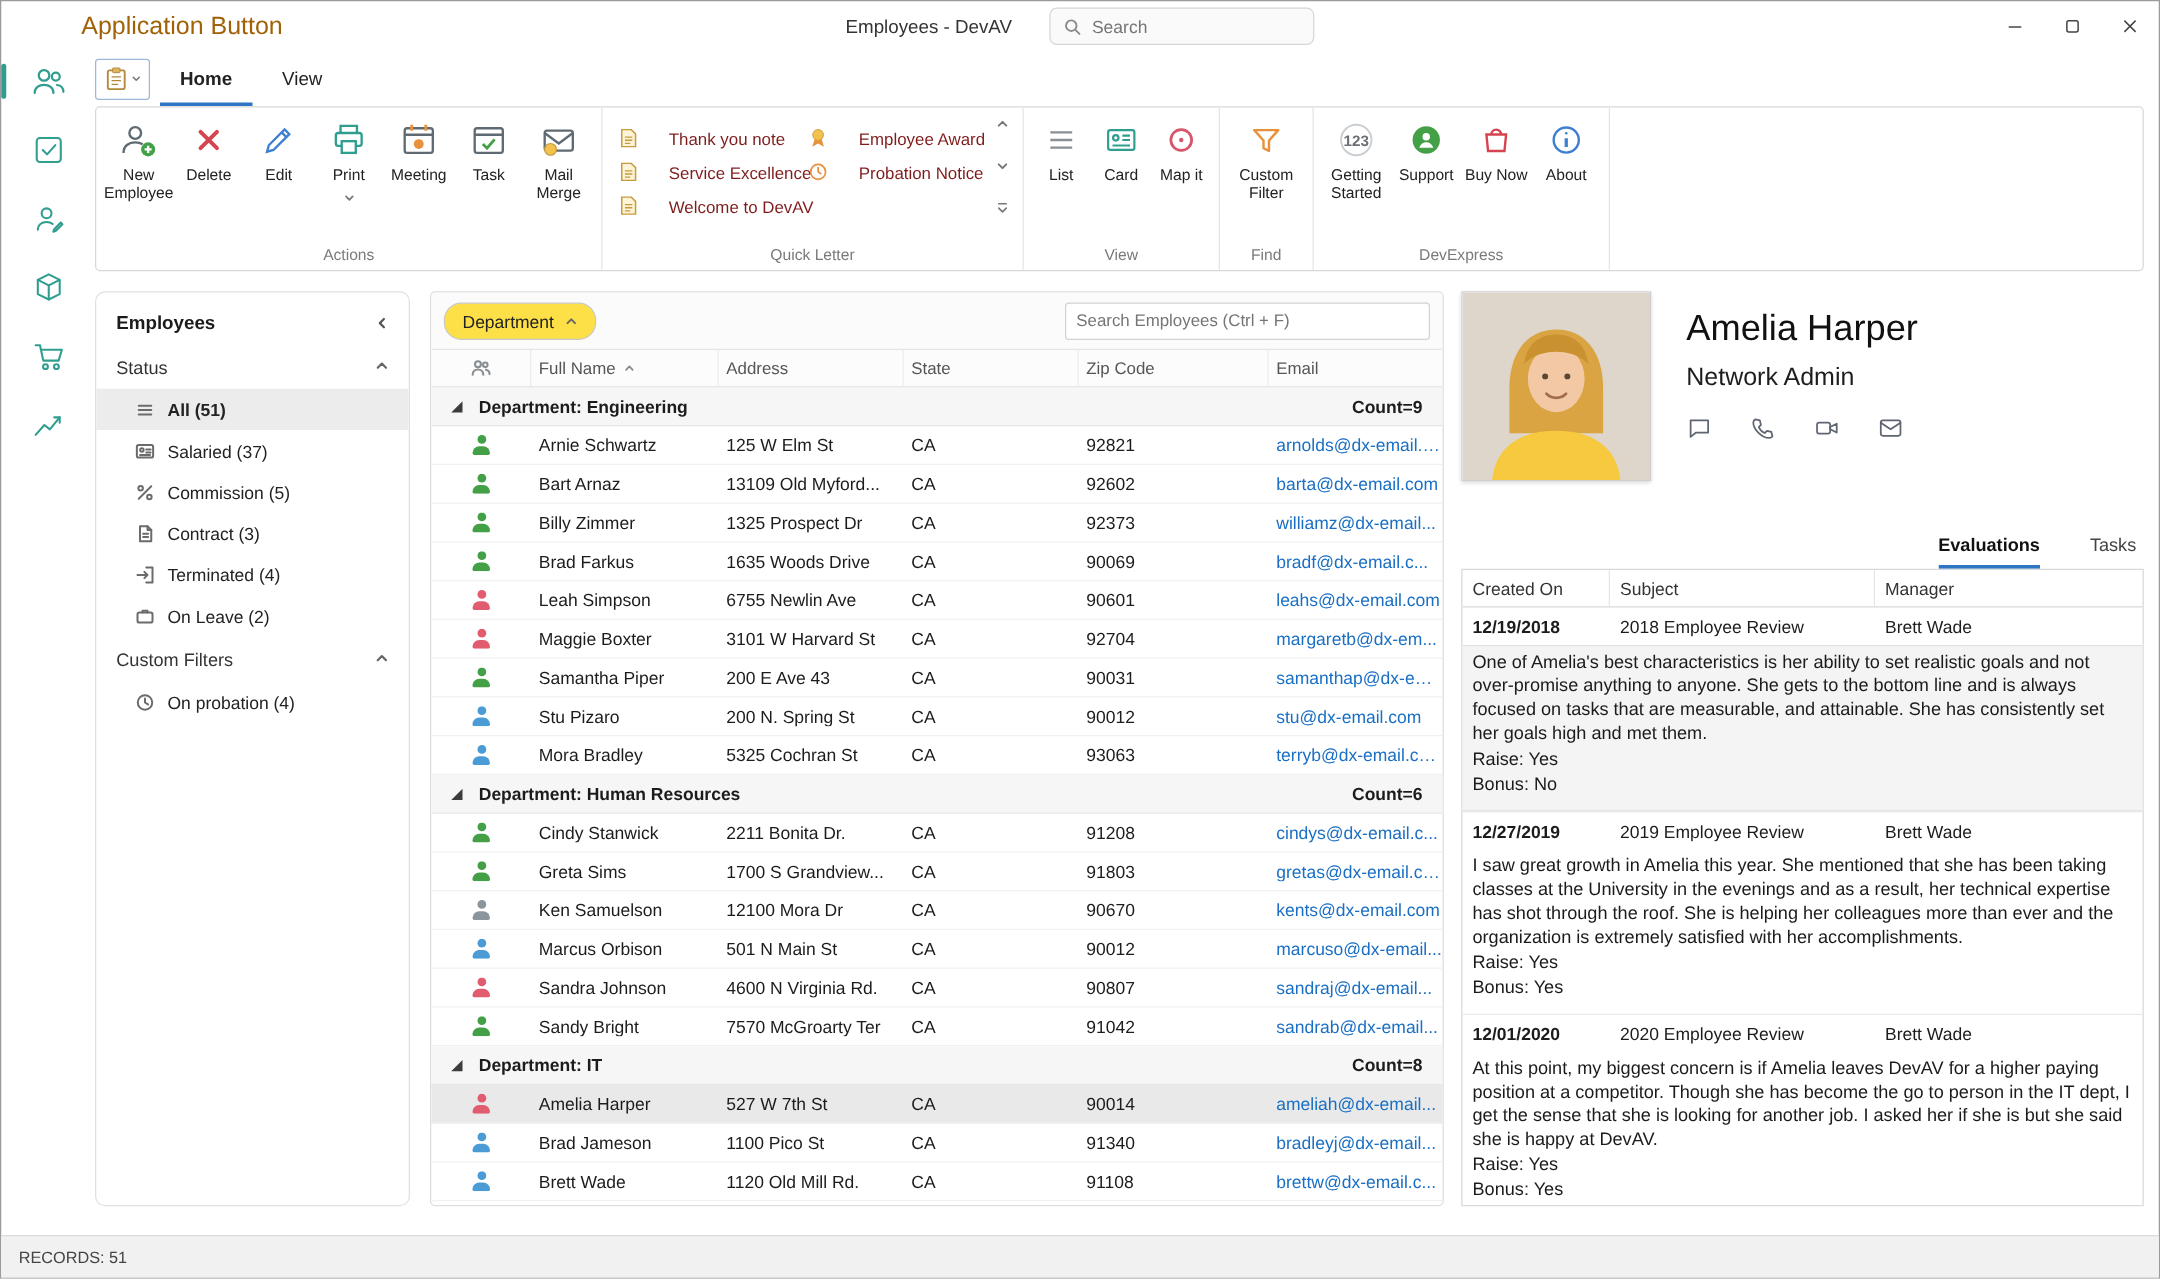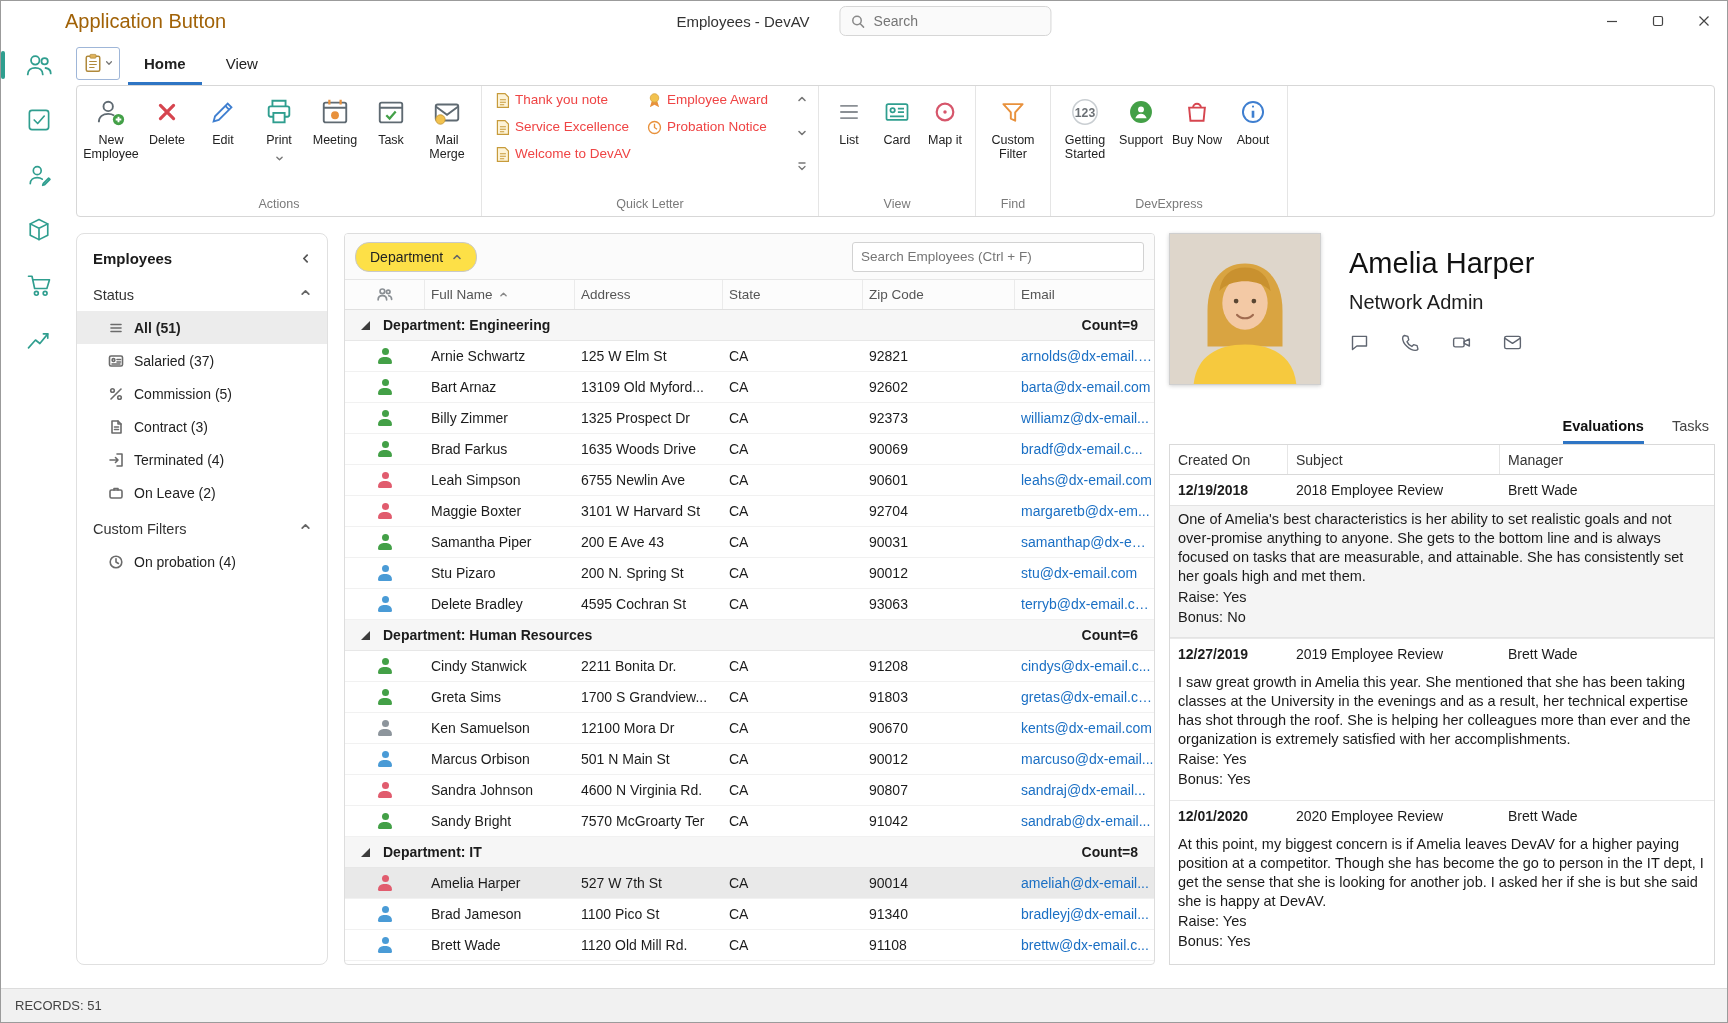--- a/index.html
+++ b/index.html
@@ -34,21 +34,21 @@
 
 .ribbon{flex:0 0 132px;margin-right:12px;border:1px solid #d7d7d7;border-radius:4px;display:flex;background:#fff;overflow:hidden}
 .rgroup{display:flex;flex-direction:column;border-right:1px solid #e5e5e5;padding:6px 6px 2px}
 .rbtns{flex:1;display:flex;align-items:flex-start}
 .rglabel{text-align:center;font-size:12.5px;color:#7a7a7a;padding:2px 4px 3px;white-space:nowrap}
 .rbtn{width:56px;display:flex;flex-direction:column;align-items:center;padding-top:5px;gap:6px;font-size:12.5px;text-align:center;color:#222;line-height:1.15}
 .ricon{width:30px;height:30px;display:flex;align-items:center;justify-content:center}
 .rbtn .ddc{color:#777;margin-top:-2px}
 .qlwrap{display:flex;align-items:flex-start}
 .qlcol{display:flex;flex-direction:column;width:152px}
-.qlitem{display:flex;align-items:flex-start;gap:4px;height:27px;padding:0 6px;font-size:13.5px;color:#ef4444;white-space:nowrap}
+.qlitem{display:flex;align-items:flex-end;gap:24px;height:27px;padding:0 6px;font-size:13.5px;color:#7f1d1d;white-space:nowrap}
 .qlarrows{display:flex;flex-direction:column;justify-content:space-between;align-items:center;width:20px;height:84px;color:#777;padding:3px 0}
 .rfill{flex:1}
 
 
 .workspace{flex:1;display:flex;padding-top:16px;align-items:flex-start}
 .panel{height:732px;background:#fff}
 
 
 .sidebar{flex:0 0 252px;border:1px solid #e0e0e0;border-radius:8px;padding-top:6px;overflow:hidden}
 .sb-header{display:flex;align-items:center;padding:10px 16px 8px;font-weight:bold;font-size:15px;color:#1b1b1b}
@@ -90,21 +90,21 @@
 .pic[data-color="blue"]{color:#4a9bd6}
 .pic[data-color="gray"]{color:#8d959c}
 
 
 .detail{flex:0 0 546px;margin-right:12px;display:flex;flex-direction:column}
 .dtop{display:flex;gap:28px}
 .photo{width:152px;height:152px;border:1px solid #cfcfcf;background:#fff;box-shadow:0 1px 4px rgba(0,0,0,.18);flex:0 0 152px}
 .dname{font-size:29px;margin-top:14px;color:#111}
 .dtitle{font-size:20px;margin-top:11px;color:#1d1d1d}
 .dcomm{display:flex;gap:30px;margin-top:18px;color:#5f6570}
-.dtabs{display:flex;justify-content:flex-end;gap:28px;margin-top:33px;font-size:14.5px;color:#444;padding-right:6px}
+.dtabs{display:flex;justify-content:flex-end;gap:40px;margin-top:44px;font-size:14.5px;color:#444;padding-right:6px}
 .dtab{padding-bottom:7px}
 .dtab.active{font-weight:bold;color:#111;border-bottom:3px solid #2e75c4}
 .etable{flex:1;border:1px solid #d9d9d9;display:flex;flex-direction:column;overflow:hidden}
 .ehead{flex:0 0 30px;display:flex;align-items:stretch;border-bottom:1px solid #d9d9d9;font-size:14px;color:#333}
 .ehead .ec{display:flex;align-items:center;border-right:1px solid #e6e6e6}
 .ehead .ec:last-child{border-right:none}
 .ec{padding-left:8px;white-space:nowrap;overflow:hidden}
 .ec1{flex:0 0 118px;width:118px}
 .ec2{flex:0 0 212px;width:212px}
 .ec3{flex:1;min-width:0}
@@ -694,22 +694,22 @@
             <span class="gc gc-n">Stu Pizaro</span>
             <span class="gc gc-a">200 N. Spring St</span>
             <span class="gc gc-s">CA</span>
             <span class="gc gc-z">90012</span>
             <span class="gc gc-e glink">stu@dx-email.com</span>
           </div>
           <div class="grow">
             <span class="gc gc-i">
                 <i class="pic" data-color="blue"></i>
               </span>
-            <span class="gc gc-n">Delete Bradley</span>
-            <span class="gc gc-a">4595 Cochran St</span>
+            <span class="gc gc-n">Mora Bradley</span>
+            <span class="gc gc-a">5325 Cochran St</span>
             <span class="gc gc-s">CA</span>
             <span class="gc gc-z">93063</span>
             <span class="gc gc-e glink">terryb@dx-email.com</span>
           </div>
 
           <div class="ggroup">
             <span class="gtri"></span>
             <span class="gname">Department: Human Resources</span>
             <span class="gcount">Count=6</span>
           </div>

